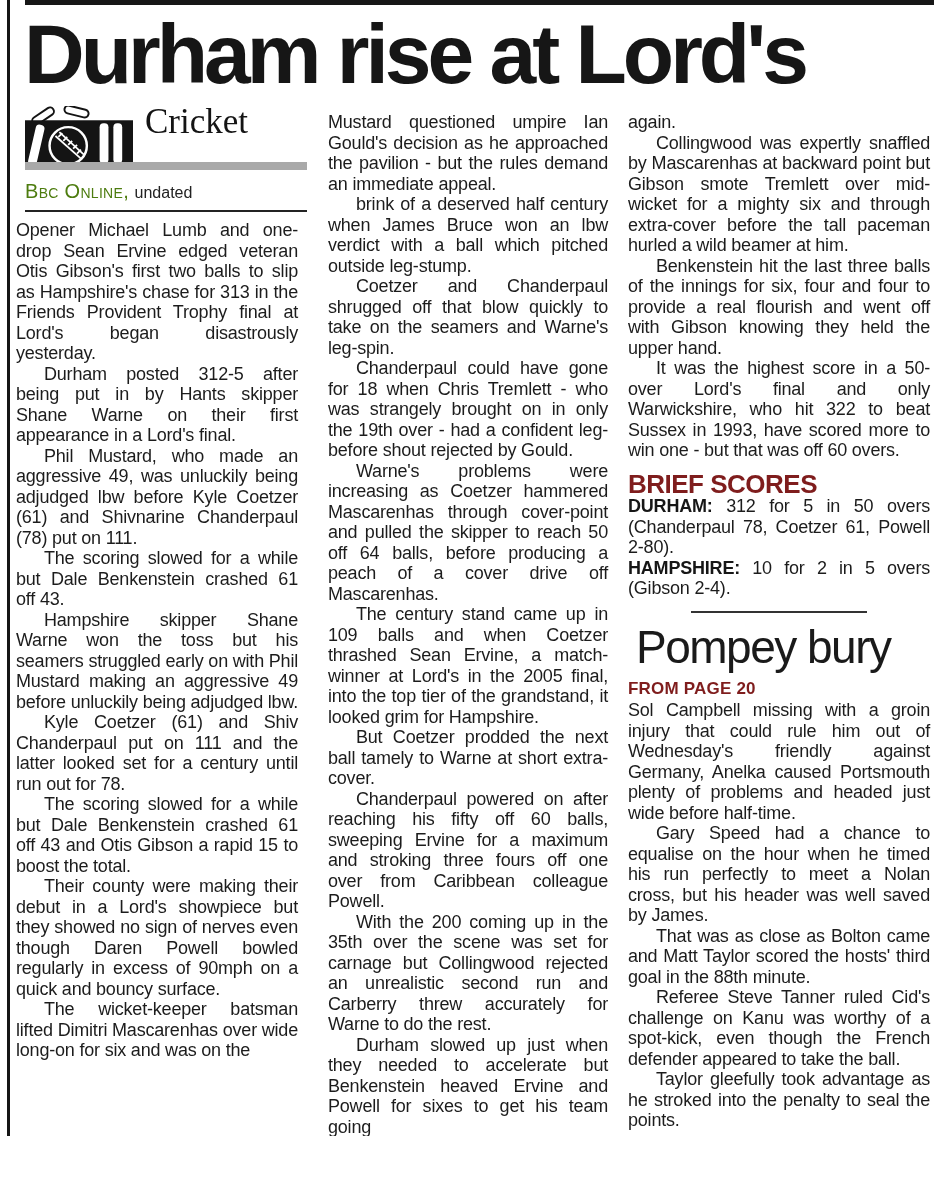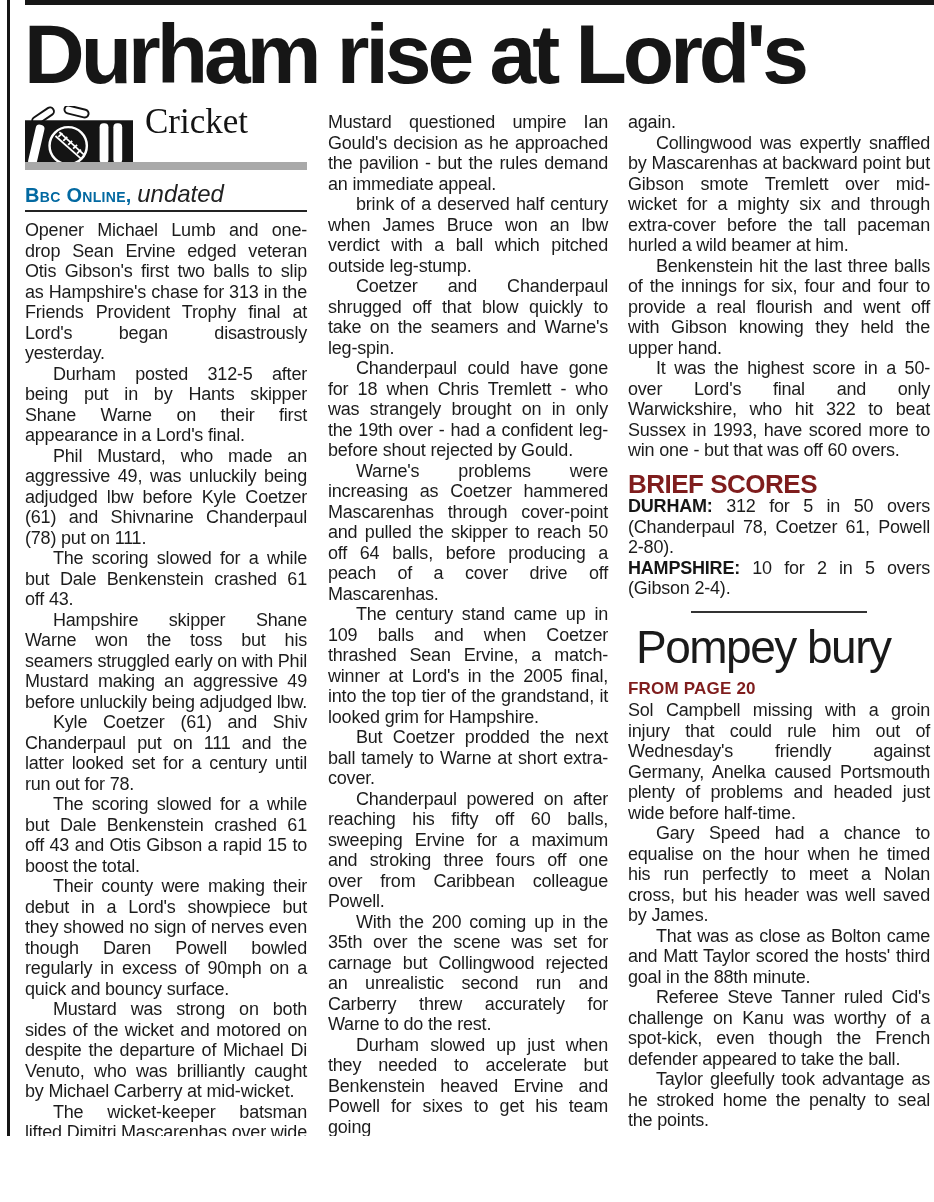--- a/index.html
+++ b/index.html
@@ -24,32 +24,32 @@
 
   .section-banner { position: absolute; left: 25px; top: 104px; display: flex; align-items: flex-end; }
   .cricket-icon { width: 108px; height: 58px; display: block; }
   .section-label {
     font-family: "Liberation Serif", serif;
     font-size: 35px; color: #141414; margin-left: 12px; line-height: 1; padding-bottom: 25px;
   }
   .section-underbar { position: absolute; left: 25px; top: 162px; width: 282px; height: 8px; background: #a9a9a9; }
 
   .byline { position: absolute; left: 25px; top: 180px; font-size: 20px; }
-  .byline-source { font-weight: bold; font-variant: small-caps; letter-spacing: 0.3px; color: #0369a1; }
-  .byline-date { font-style: italic; font-size: 24px; color: #222; }
+  .byline-source { font-weight: normal; font-variant: small-caps; letter-spacing: 0.3px; color: #4d7c0f; }
+  .byline-date { font-size: 16px; color: #222; }
   .byline-rule { position: absolute; left: 25px; top: 210px; width: 282px; height: 2px; background: #232323; }
 
   .col {
     position: absolute;
     text-align: justify;
     font-size: 18px; line-height: 20.5px; letter-spacing: -0.2px;
     color: #1c1c1c;
   }
   .col p { margin: 0; text-indent: 28px; }
-  #col1 { left: 25px;  top: 220px; width: 282px; }
+  #col1 { left: 16px;  top: 220px; width: 282px; }
   #col2 { left: 328px; top: 112px; width: 280px; }
   #col3 { left: 628px; top: 112px; width: 302px; }
   #col1 p:first-child, #col2 p:first-child, .col3-paras p:first-child, .pompey-paras p:first-child { text-indent: 0; }
 
   .brief-scores { margin-top: 13px; }
   .brief-heading { margin: 0 0 2px 0; font-size: 26px; letter-spacing: -0.5px; color: #7f1d1d; }
   .brief-entries p { margin: 0; text-indent: 0; }
   .brief-entries b { color: #161616; }
 
   .article-divider { width: 176px; height: 0; border-top: 2px solid #333; margin: 12px auto 10px auto; }
@@ -97,21 +97,20 @@
 
   <div id="col1" class="col">
       <p>Opener Michael Lumb and one-drop Sean Ervine edged veteran Otis Gibson's first two balls to slip as Hampshire's chase for 313 in the Friends Provident Trophy final at Lord's began disastrously yesterday.</p>
       <p>Durham posted 312-5 after being put in by Hants skipper Shane Warne on their first appearance in a Lord's final.</p>
       <p>Phil Mustard, who made an aggressive 49, was unluckily being adjudged lbw before Kyle Coetzer (61) and Shivnarine Chanderpaul (78) put on 111.</p>
       <p>The scoring slowed for a while but Dale Benkenstein crashed 61 off 43.</p>
       <p>Hampshire skipper Shane Warne won the toss but his seamers struggled early on with Phil Mustard making an aggressive 49 before unluckily being adjudged lbw.</p>
       <p>Kyle Coetzer (61) and Shiv Chanderpaul put on 111 and the latter looked set for a century until run out for 78.</p>
       <p>The scoring slowed for a while but Dale Benkenstein crashed 61 off 43 and Otis Gibson a rapid 15 to boost the total.</p>
       <p>Their county were making their debut in a Lord's showpiece but they showed no sign of nerves even though Daren Powell bowled regularly in excess of 90mph on a quick and bouncy surface.</p>
-      <p>Mustard was strong on both sides of the wicket and motored on despite the departure of Michael Di Venuto, who was brilliantly caught by Michael Carberry at mid-wicket.</p>
       <p>The wicket-keeper batsman lifted Dimitri Mascarenhas over wide long-on for six and was on the</p>
     </div>
 
   <div id="col2" class="col">
       <p>Mustard questioned umpire Ian Gould's decision as he approached the pavilion - but the rules demand an immediate appeal.</p>
       <p>brink of a deserved half century when James Bruce won an lbw verdict with a ball which pitched outside leg-stump.</p>
       <p>Coetzer and Chanderpaul shrugged off that blow quickly to take on the seamers and Warne's leg-spin.</p>
       <p>Chanderpaul could have gone for 18 when Chris Tremlett - who was strangely brought on in only the 19th over - had a confident leg-before shout rejected by Gould.</p>
       <p>Warne's problems were increasing as Coetzer hammered Mascarenhas through cover-point and pulled the skipper to reach 50 off 64 balls, before producing a peach of a cover drive off Mascarenhas.</p>
       <p>The century stand came up in 109 balls and when Coetzer thrashed Sean Ervine, a match-winner at Lord's in the 2005 final, into the top tier of the grandstand, it looked grim for Hampshire.</p>
@@ -139,18 +138,18 @@
 
     <div class="article-divider"></div>
 
     <h2 class="sub-headline">Pompey bury</h2>
     <div class="kicker">FROM PAGE 20</div>
     <div class="pompey-paras">
         <p>Sol Campbell missing with a groin injury that could rule him out of Wednesday's friendly against Germany, Anelka caused Portsmouth plenty of problems and headed just wide before half-time.</p>
         <p>Gary Speed had a chance to equalise on the hour when he timed his run perfectly to meet a Nolan cross, but his header was well saved by James.</p>
         <p>That was as close as Bolton came and Matt Taylor scored the hosts' third goal in the 88th minute.</p>
         <p>Referee Steve Tanner ruled Cid's challenge on Kanu was worthy of a spot-kick, even though the French defender appeared to take the ball.</p>
-        <p>Taylor gleefully took advantage as he stroked home the penalty to seal the points.</p>
+        <p>Taylor gleefully took advantage as he stroked into the penalty to seal the points.</p>
       </div>
   </div>
 
   <div class="rule-bottom"></div>
 </div>
 
 </body></html>

